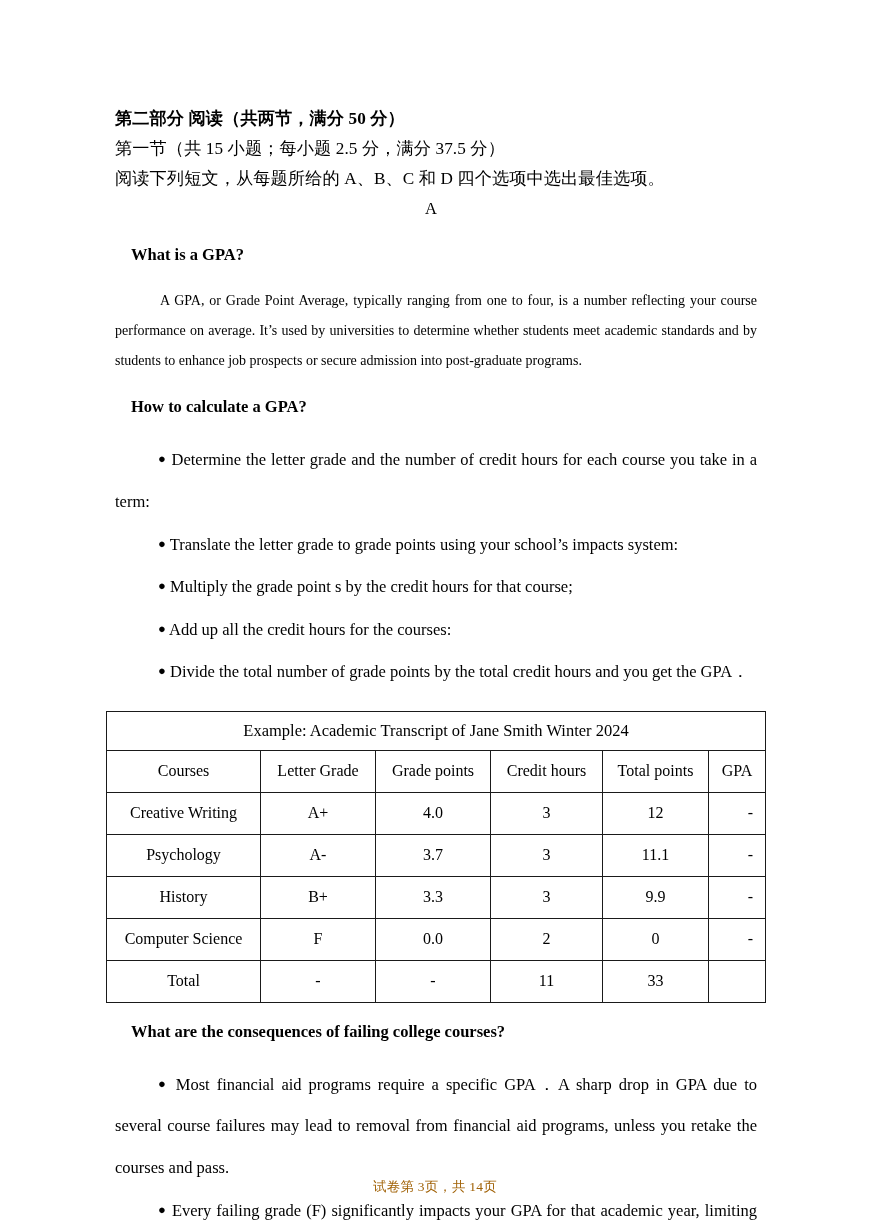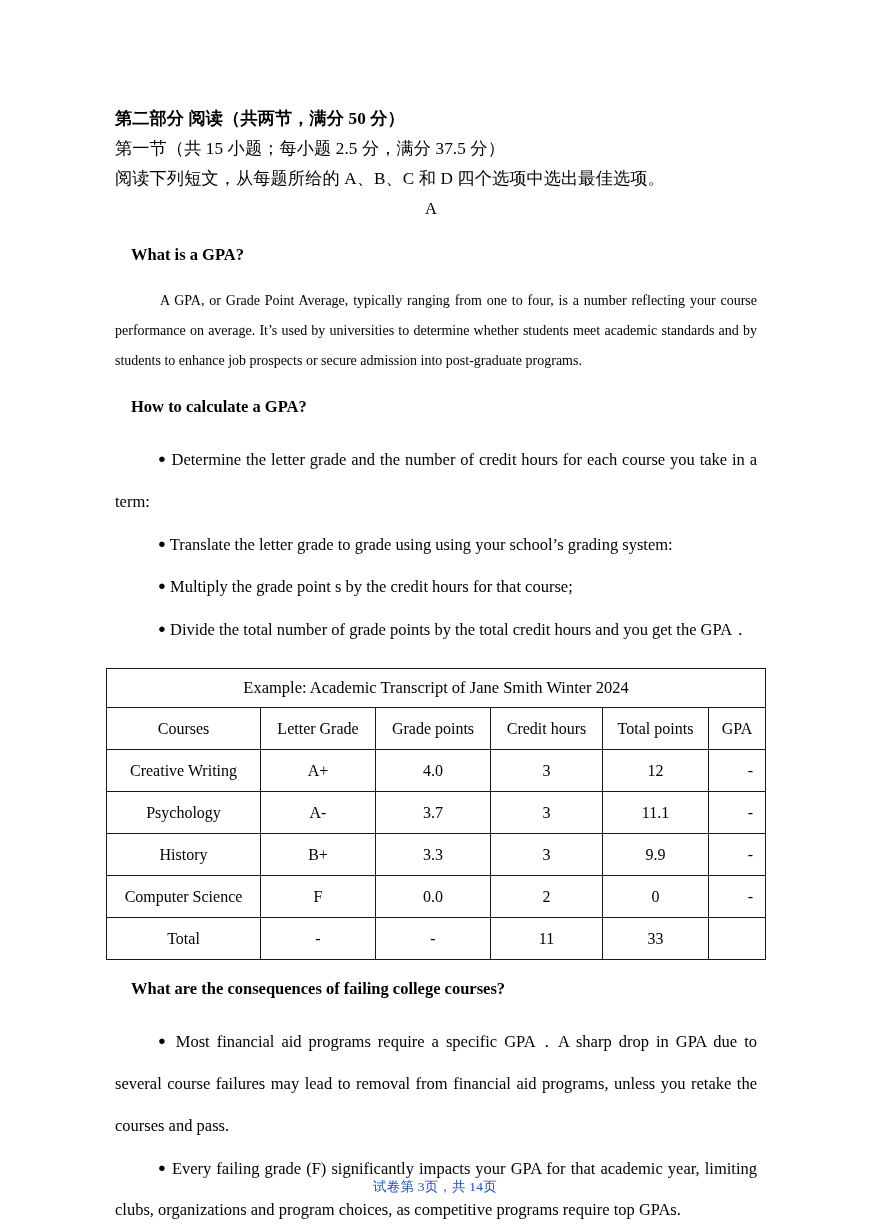--- a/index.html
+++ b/index.html
@@ -127,43 +127,44 @@
   }
 
   
   .footer {
     position: absolute;
     left: 0;
     top: 1178px;
     width: 870px;
     text-align: center;
     font-size: 13.5px;
-    color: #1d4ed8;
+    color: #a16207;
     letter-spacing: 0.2px;
   }
 </style>
 </head>
 <body>
 
 <div class="page">
   <div class="content">
 
     <div class="cn-line bold">第二部分 阅读（共两节，满分 50 分）</div>
     <div class="cn-line">第一节（共 15 小题；每小题 2.5 分，满分 37.5 分）</div>
     <div class="cn-line">阅读下列短文，从每题所给的 A、B、C 和 D 四个选项中选出最佳选项。</div>
     <div class="section-letter">A</div>
 
     <div class="sub-head">What is a GPA?</div>
     <p class="body-par">A GPA, or Grade Point Average, typically ranging from one to four, is a number reflecting your course performance on average. It’s used by universities to determine whether students meet academic standards and by students to enhance job prospects or secure admission into post-graduate programs.</p>
 
     <div class="sub-head">How to calculate a GPA?</div>
 
     <p class="bullet-par"><span class="bull">●</span> <span>Determine the letter grade and the number of credit hours for each course you take in a term:</span></p>
-    <p class="bullet-par no-just"><span class="bull">●</span> <span>Translate the letter grade to grade using using your school’s grading system:</span></p>
+    <p class="bullet-par no-just"><span class="bull">●</span> <span>Translate the letter grade to grade points using your school’s impacts system:</span></p>
     <p class="bullet-par no-just"><span class="bull">●</span> <span>Multiply the grade point s by the credit hours for that course;</span></p>
+    <p class="bullet-par no-just"><span class="bull">●</span> <span>Add up all the credit hours for the courses:</span></p>
     <p class="bullet-par"><span class="bull">●</span> <span>Divide the total number of grade points by the total credit hours and you get the GPA．</span></p>
 
     <div class="table-wrap">
       <table class="transcript">
         <colgroup>
           <col class="c0">
             <col class="c1">
             <col class="c2">
             <col class="c3">
             <col class="c4">

